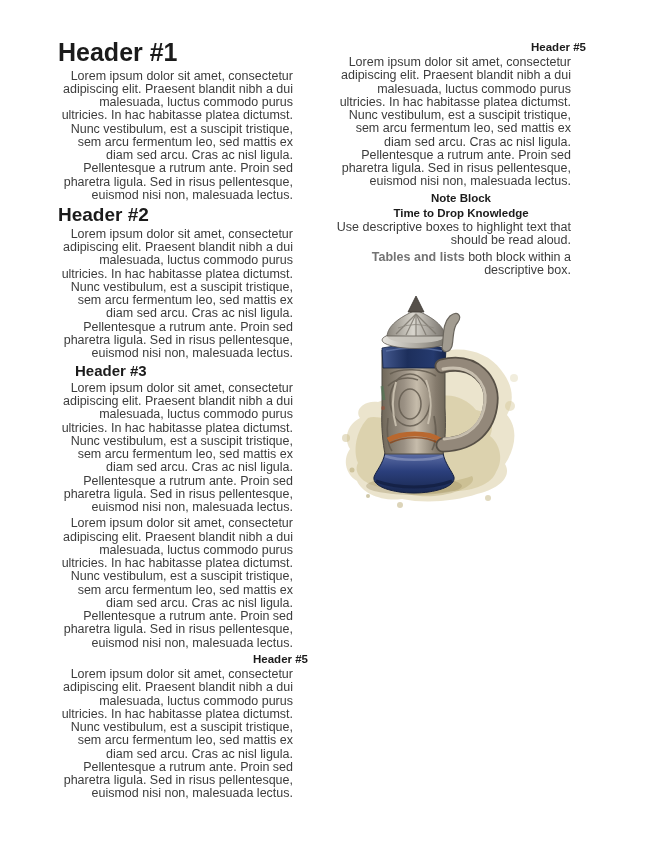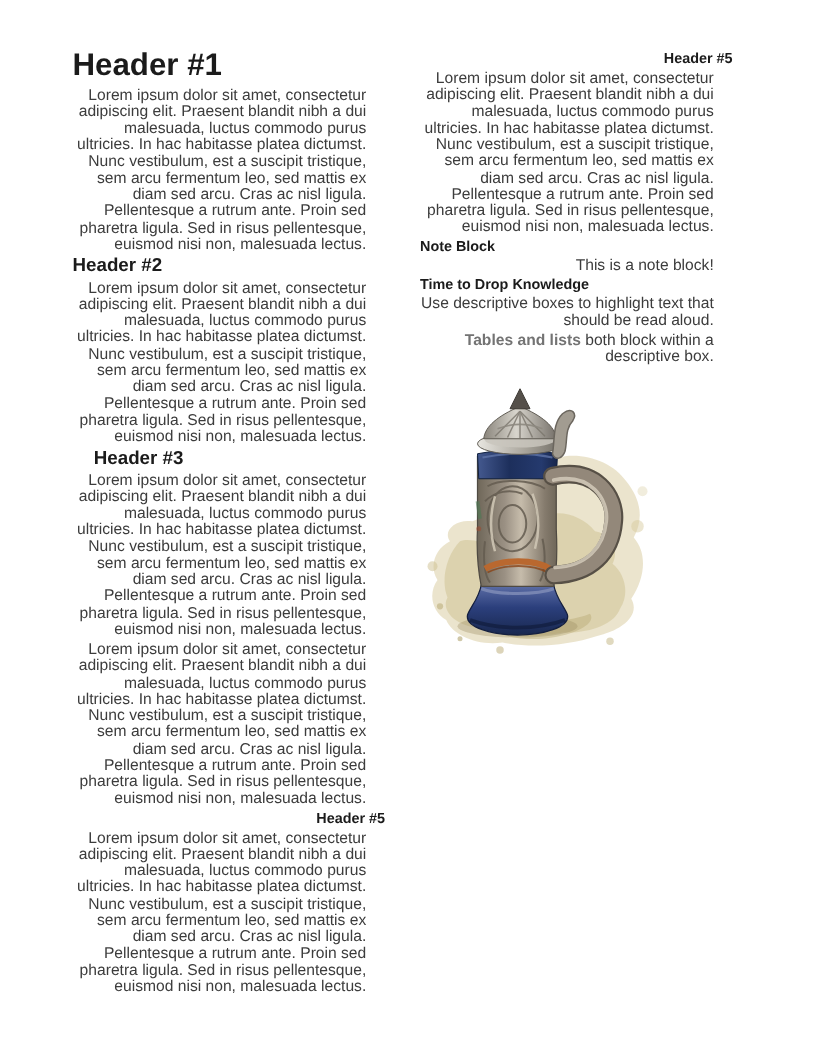--- a/index.html
+++ b/index.html
@@ -13,25 +13,25 @@
     box-sizing: border-box;
     width: 652px; height: 640px;
     padding: 39px 60px 0 58px;
     display: flex;
     gap: 28px;
     background: #ffffff;
   }
   .col { width: 250px; flex: 0 0 250px; }
 
   .h1 { font-size: 25px;  line-height: 1.1;  font-weight: bold; color: #1b1b1b; margin: 0 0 3px 0; }
-  .h2 { font-size: 15px;  line-height: 1.1;  font-weight: bold; color: #1b1b1b; margin: 2px 0 2px 0; }
+  .h2 { font-size: 19px;  line-height: 1.1;  font-weight: bold; color: #1b1b1b; margin: 2px 0 2px 0; }
   .h3 { font-size: 15px;  line-height: 1.1;  font-weight: bold; color: #1b1b1b; margin: 2px 0 2px 17px; }
   .h4 { font-size: 13px;  line-height: 1.1;  font-weight: bold; color: #1b1b1b; margin: 2px 0 2px 0; }
   .h5 { font-size: 11.5px;line-height: 1.15; font-weight: bold; color: #1b1b1b; margin: 2px 0 2px 0; text-align: right; }
-  .minor-title { font-size: 11.5px; line-height: 1.15; font-weight: bold; color: #1b1b1b; margin: 2px 0 1px 0; }
+  .minor-title { font-size: 11.5px; line-height: 1.15; font-weight: bold; color: #1b1b1b; margin: 2px 0 1px 0; text-align: center; }
 
   .body-text {
     font-size: 12.5px;
     line-height: 1.06;
     color: #3c3c3c;
     margin: 0 15px 3px 0;
     text-align: right;
   }
   .body-text b { color: #737373; }
 
@@ -61,21 +61,20 @@
     <div class="h5">Header #5</div>
     <p class="body-text">Lorem ipsum dolor sit amet, consectetur adipiscing elit. Praesent blandit nibh a dui malesuada, luctus commodo purus ultricies. In hac habitasse platea dictumst. Nunc vestibulum, est a suscipit tristique, sem arcu fermentum leo, sed mattis ex diam sed arcu. Cras ac nisl ligula. Pellentesque a rutrum ante. Proin sed pharetra ligula. Sed in risus pellentesque, euismod nisi non, malesuada lectus.</p>
   </div>
 
   <div class="col">
 
     <div class="h5">Header #5</div>
     <p class="body-text">Lorem ipsum dolor sit amet, consectetur adipiscing elit. Praesent blandit nibh a dui malesuada, luctus commodo purus ultricies. In hac habitasse platea dictumst. Nunc vestibulum, est a suscipit tristique, sem arcu fermentum leo, sed mattis ex diam sed arcu. Cras ac nisl ligula. Pellentesque a rutrum ante. Proin sed pharetra ligula. Sed in risus pellentesque, euismod nisi non, malesuada lectus.</p>
 
     <div class="minor-title">Note Block</div>
-    <p class="body-text">This is a note block!</p>
 
     <div class="minor-title">Time to Drop Knowledge</div>
     <p class="body-text">Use descriptive boxes to highlight text that should be read aloud.</p>
 
     <p class="body-text"><b>Tables and lists</b><span> both block within a descriptive box.</span></p>
 
     <div class="figure">
       <svg width="182" height="228" viewBox="0 0 182 228" xmlns="http://www.w3.org/2000/svg" aria-label="beer stein watercolor">
         <defs>
           <linearGradient id="bodyGrad" x1="0" y1="0" x2="1" y2="0">

